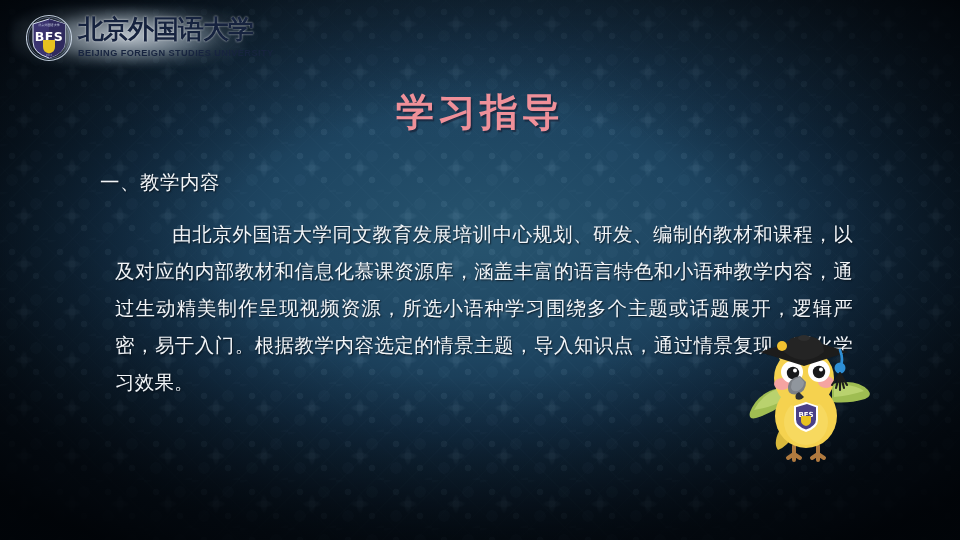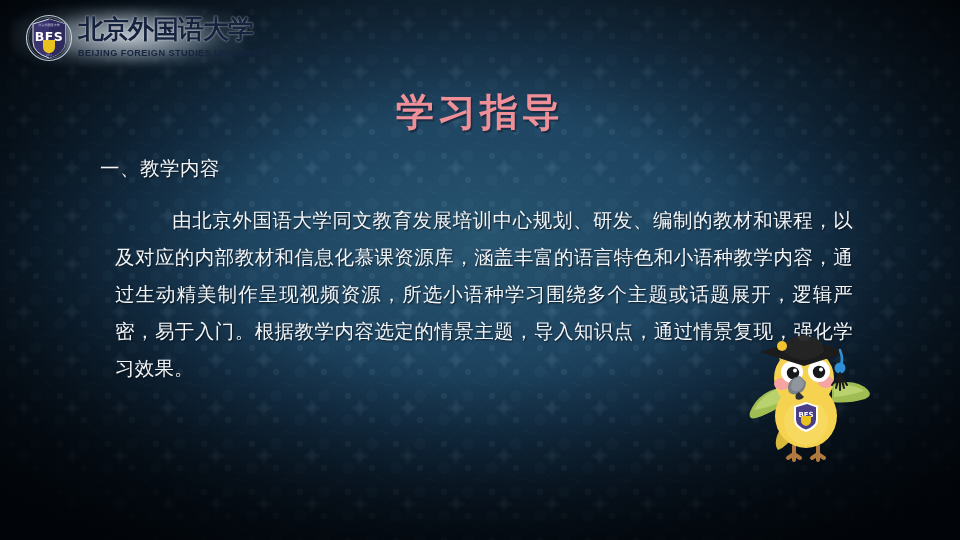--- a/index.html
+++ b/index.html
@@ -123,21 +123,21 @@
     letter-spacing: 4px;
     color: #ef9099;
     text-shadow: 1.5px 1.5px 1px rgba(20,20,40,.55);
     margin-top: 8px;
   }
 
   
   .body-copy {
     position: absolute;
     left: 100px;
-    top: 150px;
+    top: 164px;
     width: 768px;
     color: #f2f5f8;
     font-family: "DejaVu Sans", "Liberation Sans", sans-serif;
     font-size: 19.5px;
     line-height: 37px;
     text-shadow: 1px 1px 1.5px rgba(5,12,20,.75);
   }
   .heading-line { margin: 0 0 1px 0; letter-spacing: .5px; }
   .para { margin: 15px; text-align: justify; text-justify: inter-character; letter-spacing: .2px; }
   .indent { display: inline-block; width: 57px; }

